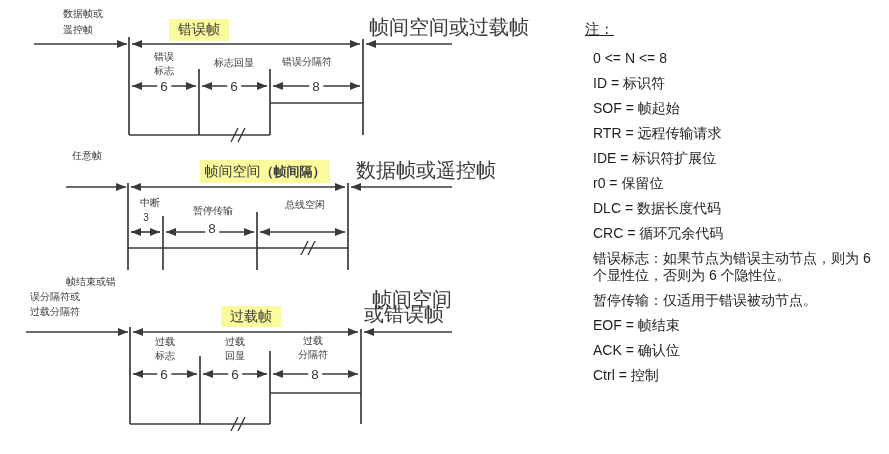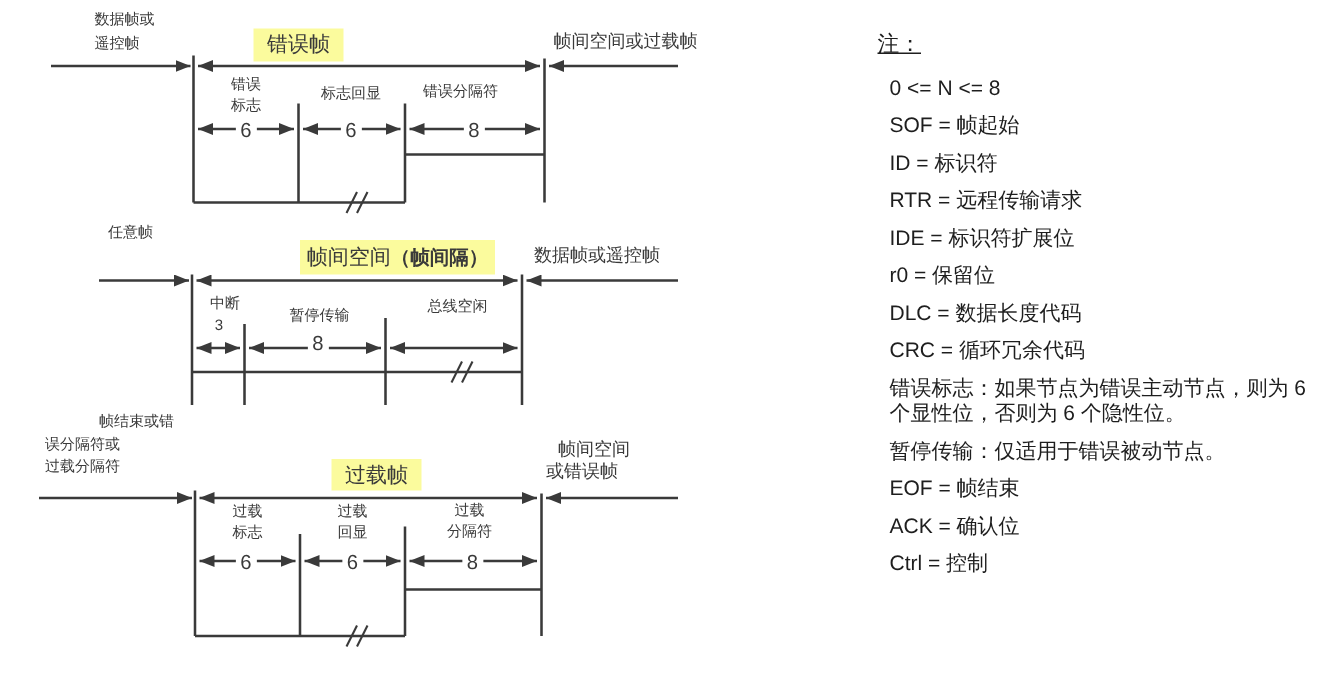--- a/index.html
+++ b/index.html
@@ -4,21 +4,21 @@
 <style>
   html,body { margin:0; padding:0; background:#fff; }
   .stage {
     position:relative; width:889px; height:454px; background:#ffffff;
     font-family:"Liberation Sans","DejaVu Sans",sans-serif;
     color:#3a3a3a; overflow:hidden;
   }
   svg.linework { position:absolute; left:0; top:0; }
   .t { position:absolute; font-size:10px; line-height:15px; white-space:nowrap; }
   .c { transform:translateX(-50%); }
-  .big { font-size:12px; }
+  .big { font-size:20px; }
   .hlbox {
     position:absolute; display:flex; align-items:center; justify-content:center;
     font-size:14px; white-space:nowrap;
   }
   .hl-paren { font-weight:bold; font-size:13px; }
   .bits { background:#ffffff; padding:0 3px; font-size:13.5px; }
   .notes { position:absolute; left:585px; top:20px; width:292px; color:#1e1e1e; }
   .notes-header { font-size:14.5px; text-decoration:underline; margin:0 0 11px 0; }
   .note-item { font-size:14px; line-height:17px; margin:0 0 8px 8px; }
 </style>
@@ -131,22 +131,22 @@
   <span class="t c" style="left:235px; top:348px;">回显</span>
   <span class="t c" style="left:313px; top:333px;">过载</span>
   <span class="t c" style="left:313px; top:347px;">分隔符</span>
   <span class="t c bits" style="left:164px; top:367px;">6</span>
   <span class="t c bits" style="left:235px; top:367px;">6</span>
   <span class="t c bits" style="left:315px; top:367px;">8</span>
 
   <div class="notes">
     <div class="notes-header">注：</div>
     <div class="note-item">0 &lt;= N &lt;= 8</div>
+    <div class="note-item">ID = 标识符</div>
     <div class="note-item">SOF = 帧起始</div>
-    <div class="note-item">ID = 标识符</div>
     <div class="note-item">RTR = 远程传输请求</div>
     <div class="note-item">IDE = 标识符扩展位</div>
     <div class="note-item">r0 = 保留位</div>
     <div class="note-item">DLC = 数据长度代码</div>
     <div class="note-item">CRC = 循环冗余代码</div>
     <div class="note-item">错误标志：如果节点为错误主动节点，则为 6 个显性位，否则为 6 个隐性位。</div>
     <div class="note-item">暂停传输：仅适用于错误被动节点。</div>
     <div class="note-item">EOF = 帧结束</div>
     <div class="note-item">ACK = 确认位</div>
     <div class="note-item">Ctrl = 控制</div>

